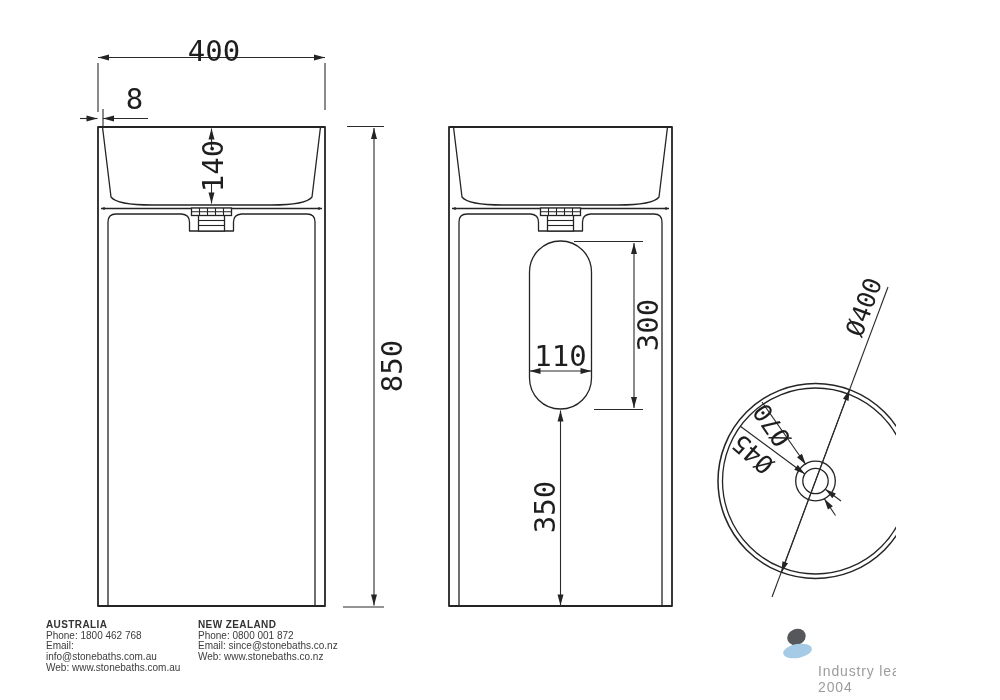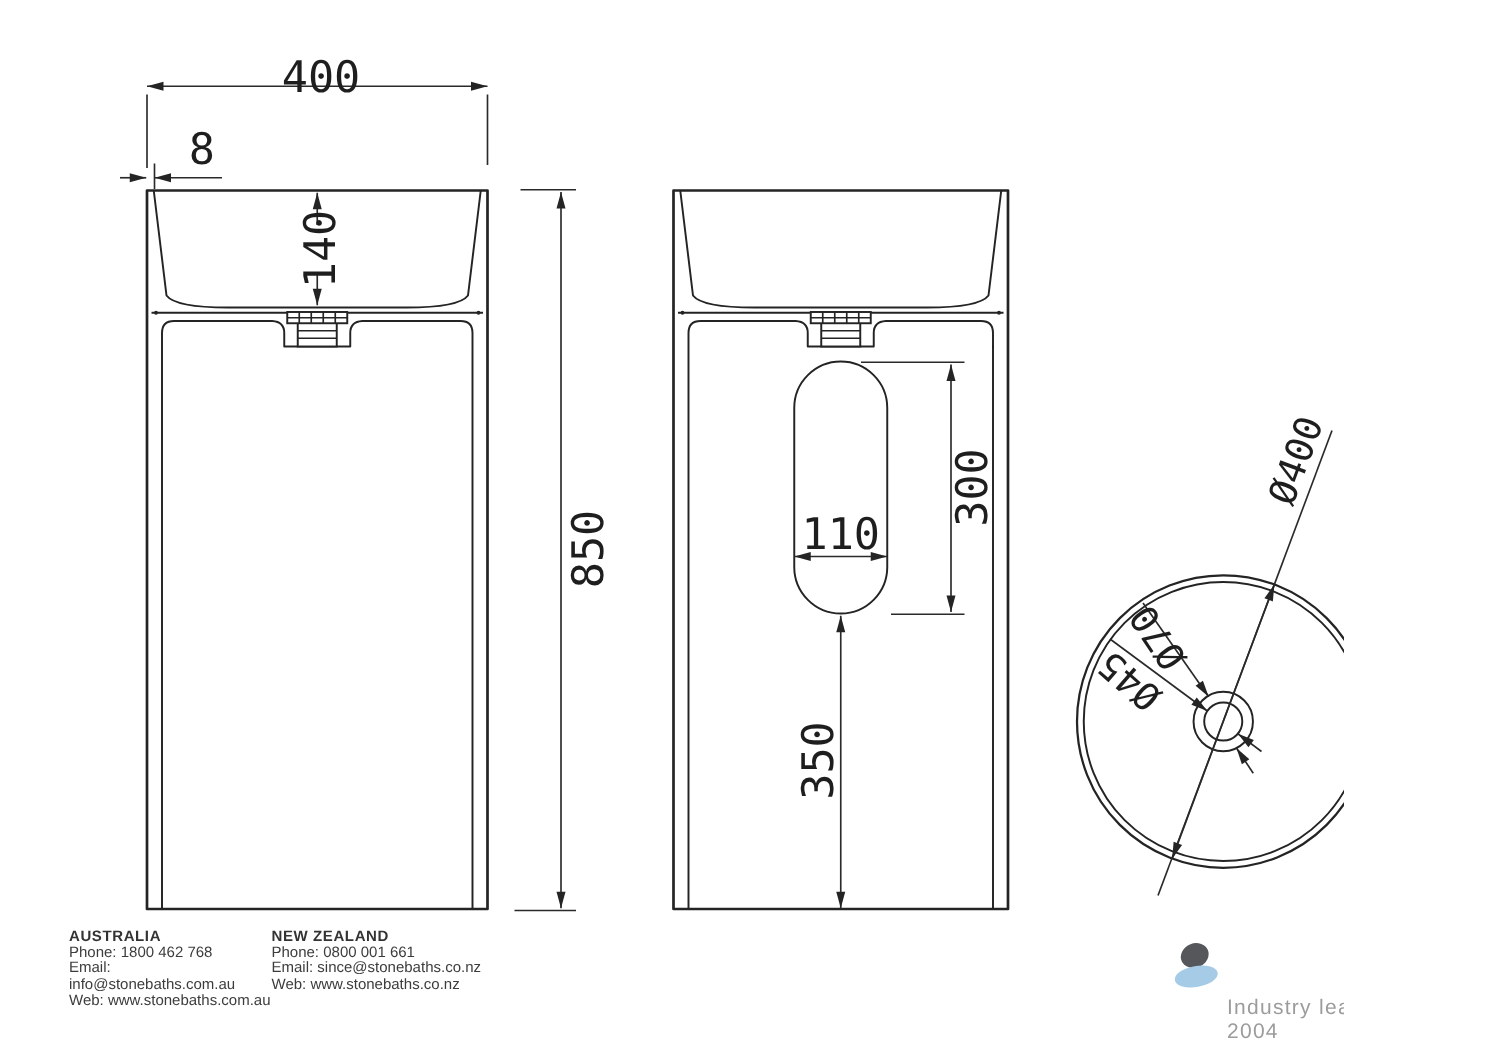--- a/index.html
+++ b/index.html
@@ -17,21 +17,21 @@
   text.dim{font-family:"DejaVu Sans Mono",monospace;font-size:29px;fill:#1e1e1e;
            text-anchor:middle;dominant-baseline:central;}
   text.dimp{font-family:"DejaVu Sans Mono",monospace;font-size:25px;fill:#1e1e1e;
            text-anchor:middle;dominant-baseline:central;}
 
   
   .contact{position:absolute;font-size:10px;line-height:10.7px;color:#3c3c3c;}
   .contact .ttl{font-weight:700;letter-spacing:.4px;color:#333;}
   .contact div{white-space:nowrap;}
   .aus{left:46px;top:620px;}
-  .nz{left:181px;top:620px;}
+  .nz{left:198px;top:620px;}
 
   
   .logo{position:absolute;left:780px;top:625px;width:200px;height:60px;}
   .dot-dark{position:absolute;left:7px;top:4px;width:19px;height:16px;background:#55575a;
             border-radius:50%;transform:rotate(-24deg);}
   .dot-blue{position:absolute;left:3px;top:19px;width:29px;height:14px;background:#a6cbe6;
             border-radius:50%;transform:rotate(-10deg);}
   .logo-name{position:absolute;left:31px;top:7px;font-size:30px;line-height:30px;
              color:#a6cbe6;letter-spacing:-0.5px;font-weight:400;}
   .logo-tag{position:absolute;left:38px;top:38px;font-size:14px;color:#9c9c9c;
@@ -155,21 +155,21 @@
   <div class="contact aus">
     <div class="ttl">AUSTRALIA</div>
     <div>Phone: 1800 462 768</div>
     <div>Email:</div>
     <div>info@stonebaths.com.au</div>
     <div>Web: www.stonebaths.com.au</div>
   </div>
 
   <div class="contact nz">
     <div class="ttl">NEW ZEALAND</div>
-    <div>Phone: 0800 001 661</div>
+    <div>Phone: 0800 001 872</div>
     <div>Email: since@stonebaths.co.nz</div>
     <div>Web: www.stonebaths.co.nz</div>
   </div>
 
   <div class="logo">
     <span class="dot-dark"></span>
     <span class="dot-blue"></span>
     <span class="logo-tag">Industry leaders since 2004</span>
   </div>
 

